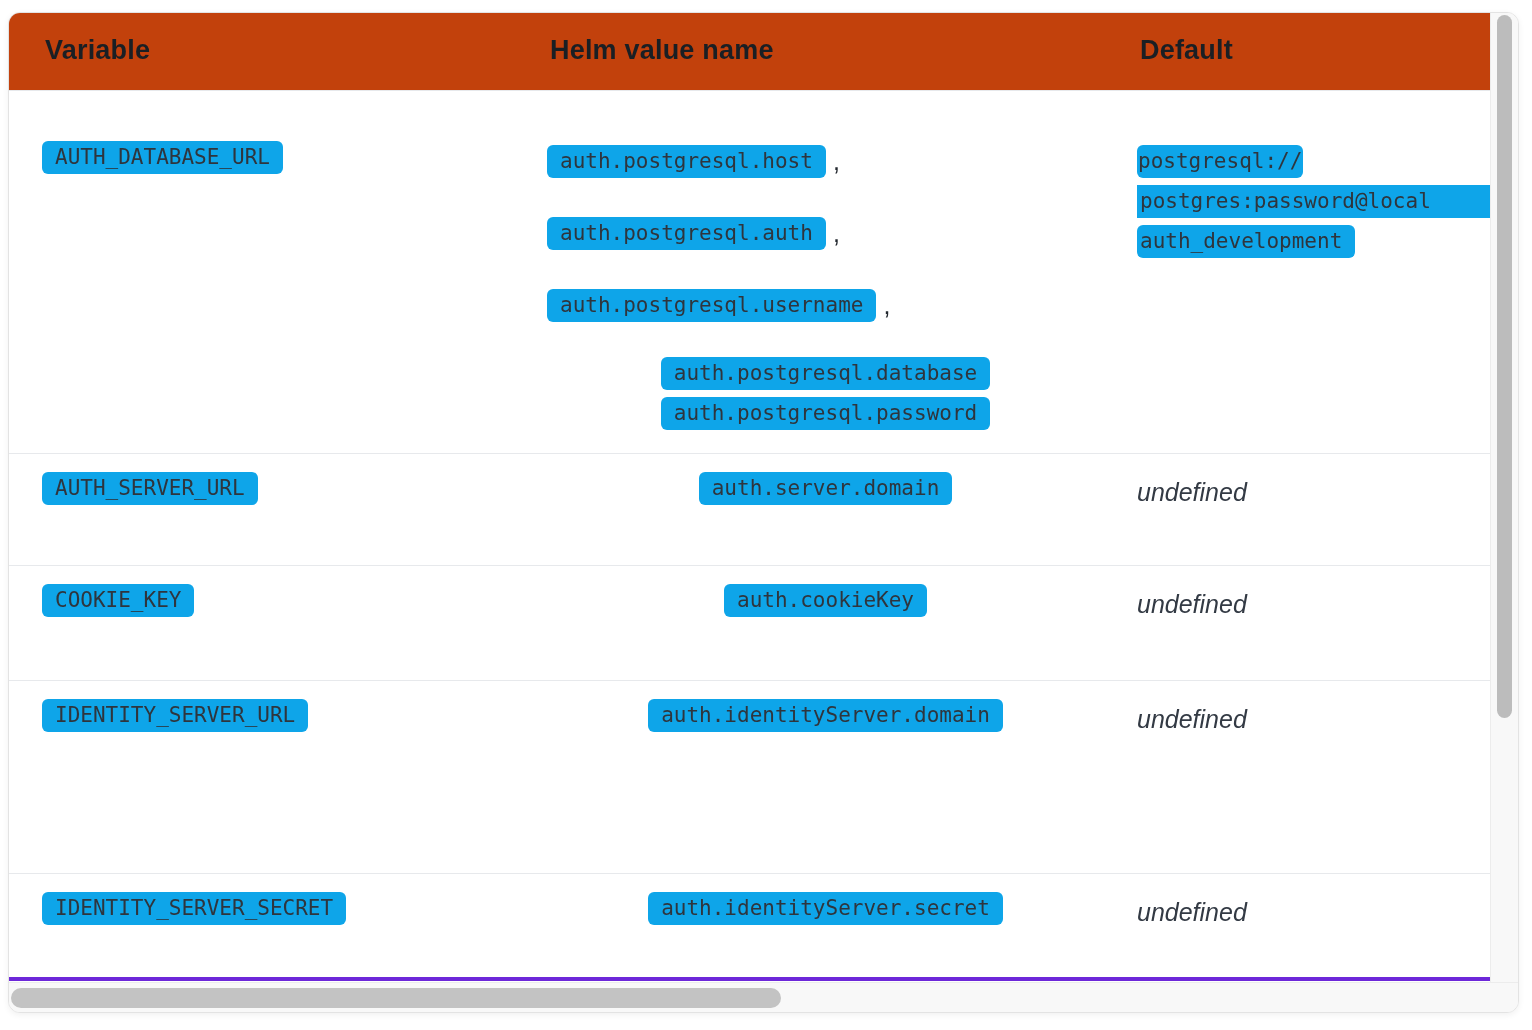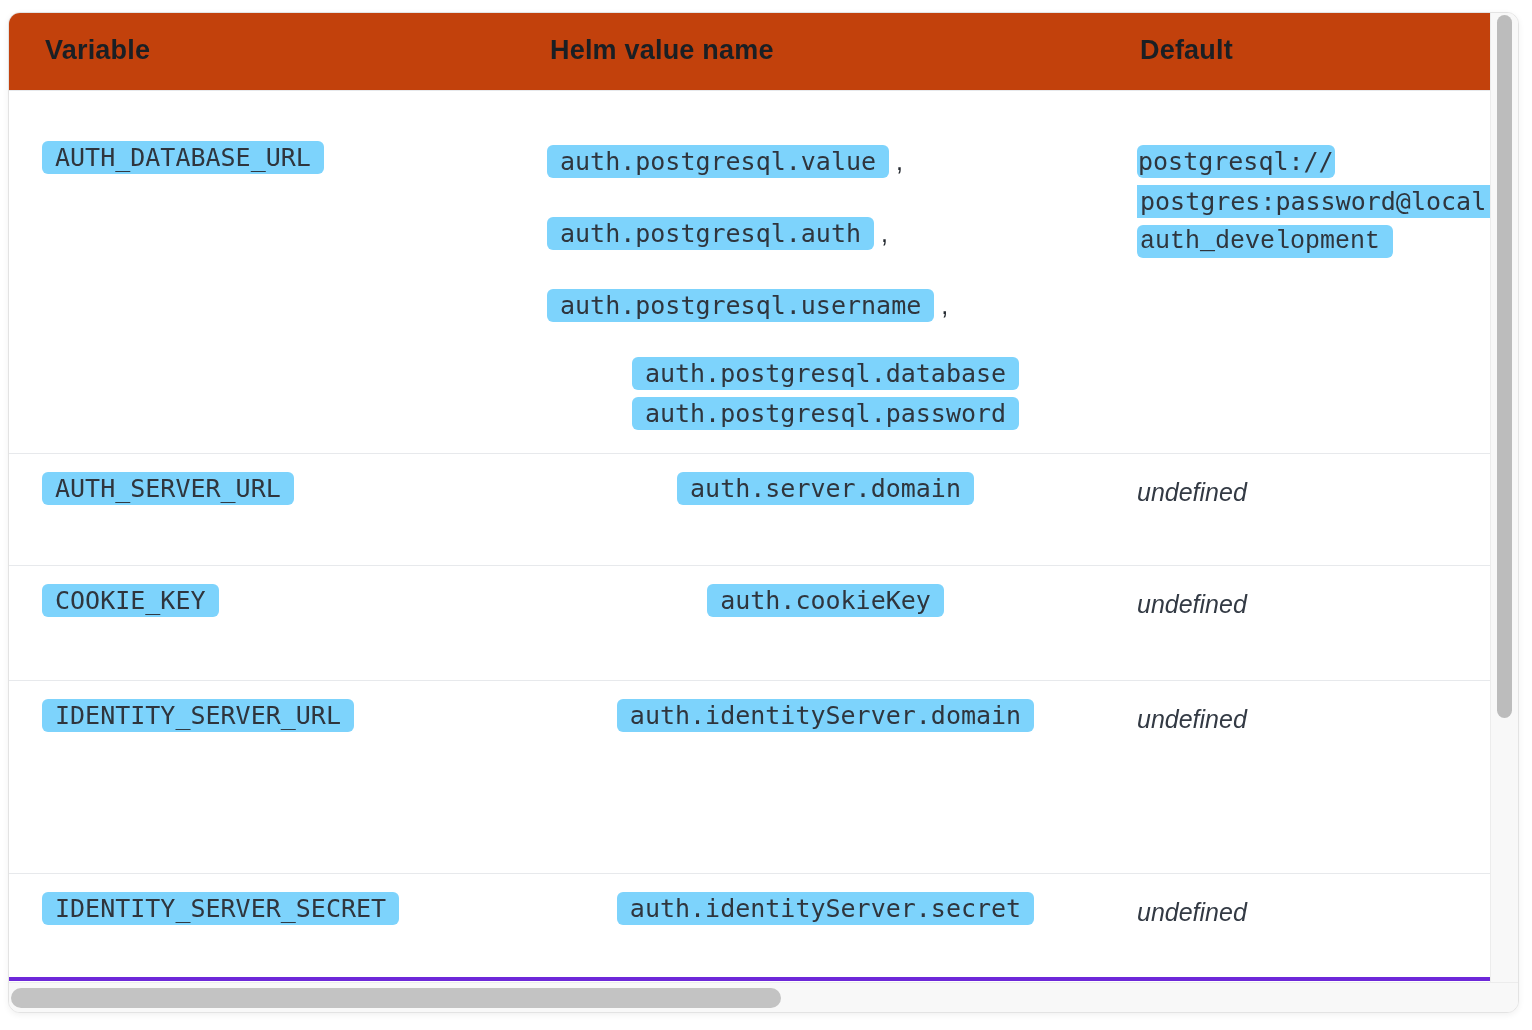--- a/index.html
+++ b/index.html
@@ -60,25 +60,25 @@
   tbody tr.row-1 td { height: 362px; padding-top: 50px; }
   tbody tr.row-2 td { height: 112px; border-top: 1px solid #e7e9ec; }
   tbody tr.row-3 td { height: 115px; border-top: 1px solid #e7e9ec; }
   tbody tr.row-4 td { height: 193px; border-top: 1px solid #e7e9ec; }
   tbody tr.row-5 td { height: 108px; border-top: 1px solid #e7e9ec; border-bottom: 4px solid #6d28d9; }
 
   
   .chip {
     display: inline-block;
     font-family: "DejaVu Sans Mono", "Liberation Mono", monospace;
-    font-size: 25px;
+    font-size: 21px;
     line-height: 27px;
     padding: 3px 13px;
     border-radius: 6px;
-    background: #7dd3fc;
+    background: #0ea5e9;
     color: #2f353d;
     white-space: nowrap;
   }
 
   .code-line {
     height: 40px;
     display: flex;
     align-items: center;
   }
   .helm-line { margin-bottom: 32px; }
@@ -87,21 +87,21 @@
 
   .sep {
     margin-left: 7px;
     font-size: 25px;
     color: #22272e;
   }
 
   
   .cw-first { border-radius: 6px; padding: 3px 1px; }
   .cw-mid   { border-radius: 0;  padding: 3px 230px 3px 3px; }
-  .cw-last  { border-radius: 6px; padding: 3px 13px 3px 3px; font-family: Liberation Mono, monospace; }
+  .cw-last  { border-radius: 6px; padding: 3px 13px 3px 3px; }
 
   .undef {
     font-style: italic;
     font-size: 25px;
     line-height: 40px;
     color: #333a44;
   }
 
   
   .v-gutter {
@@ -150,21 +150,21 @@
           <th>Variable</th>
           <th>Helm value name</th>
           <th>Default</th>
         </tr>
       </thead>
       <tbody id="tbody">
           <tr class="row-1">
             <td><span class="chip">AUTH_DATABASE_URL</span></td>
             <td>
               <div class="code-line helm-line">
-                <span class="chip">auth.postgresql.value</span>
+                <span class="chip">auth.postgresql.host</span>
                 <span class="sep">,</span>
               </div>
               <div class="code-line helm-line">
                 <span class="chip">auth.postgresql.auth</span>
                 <span class="sep">,</span>
               </div>
               <div class="code-line helm-line">
                 <span class="chip">auth.postgresql.username</span>
                 <span class="sep">,</span>
               </div>

